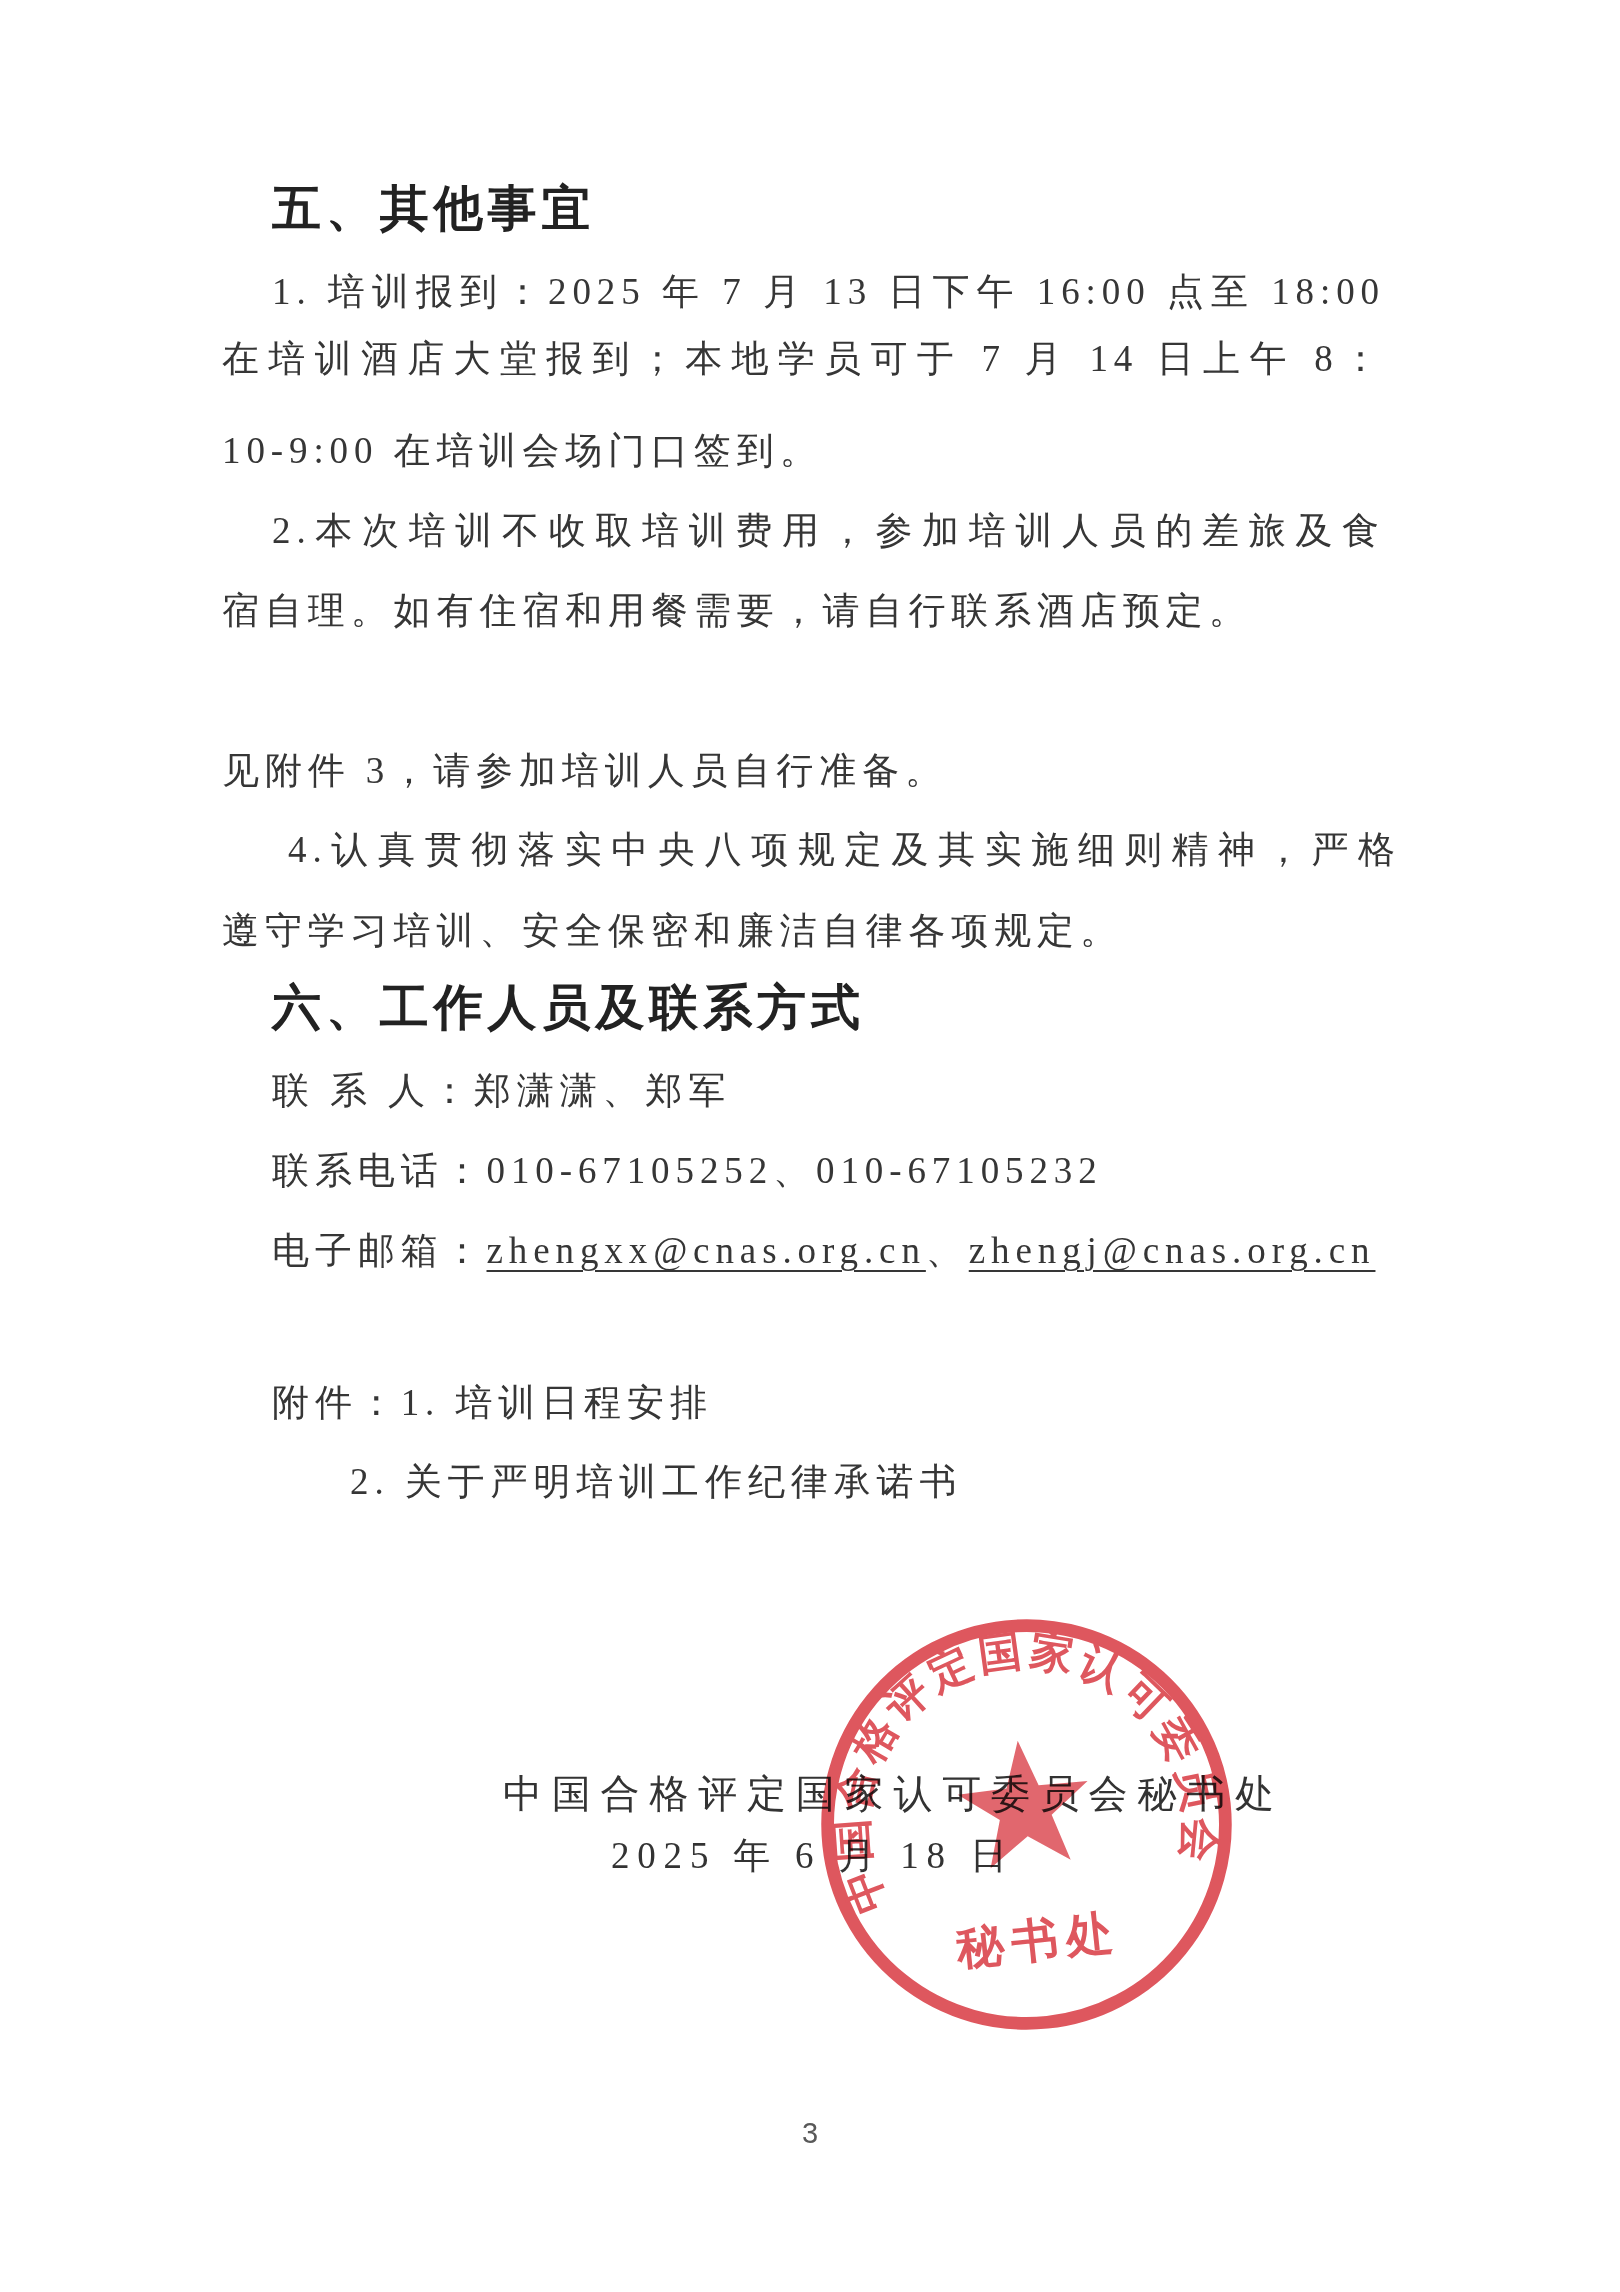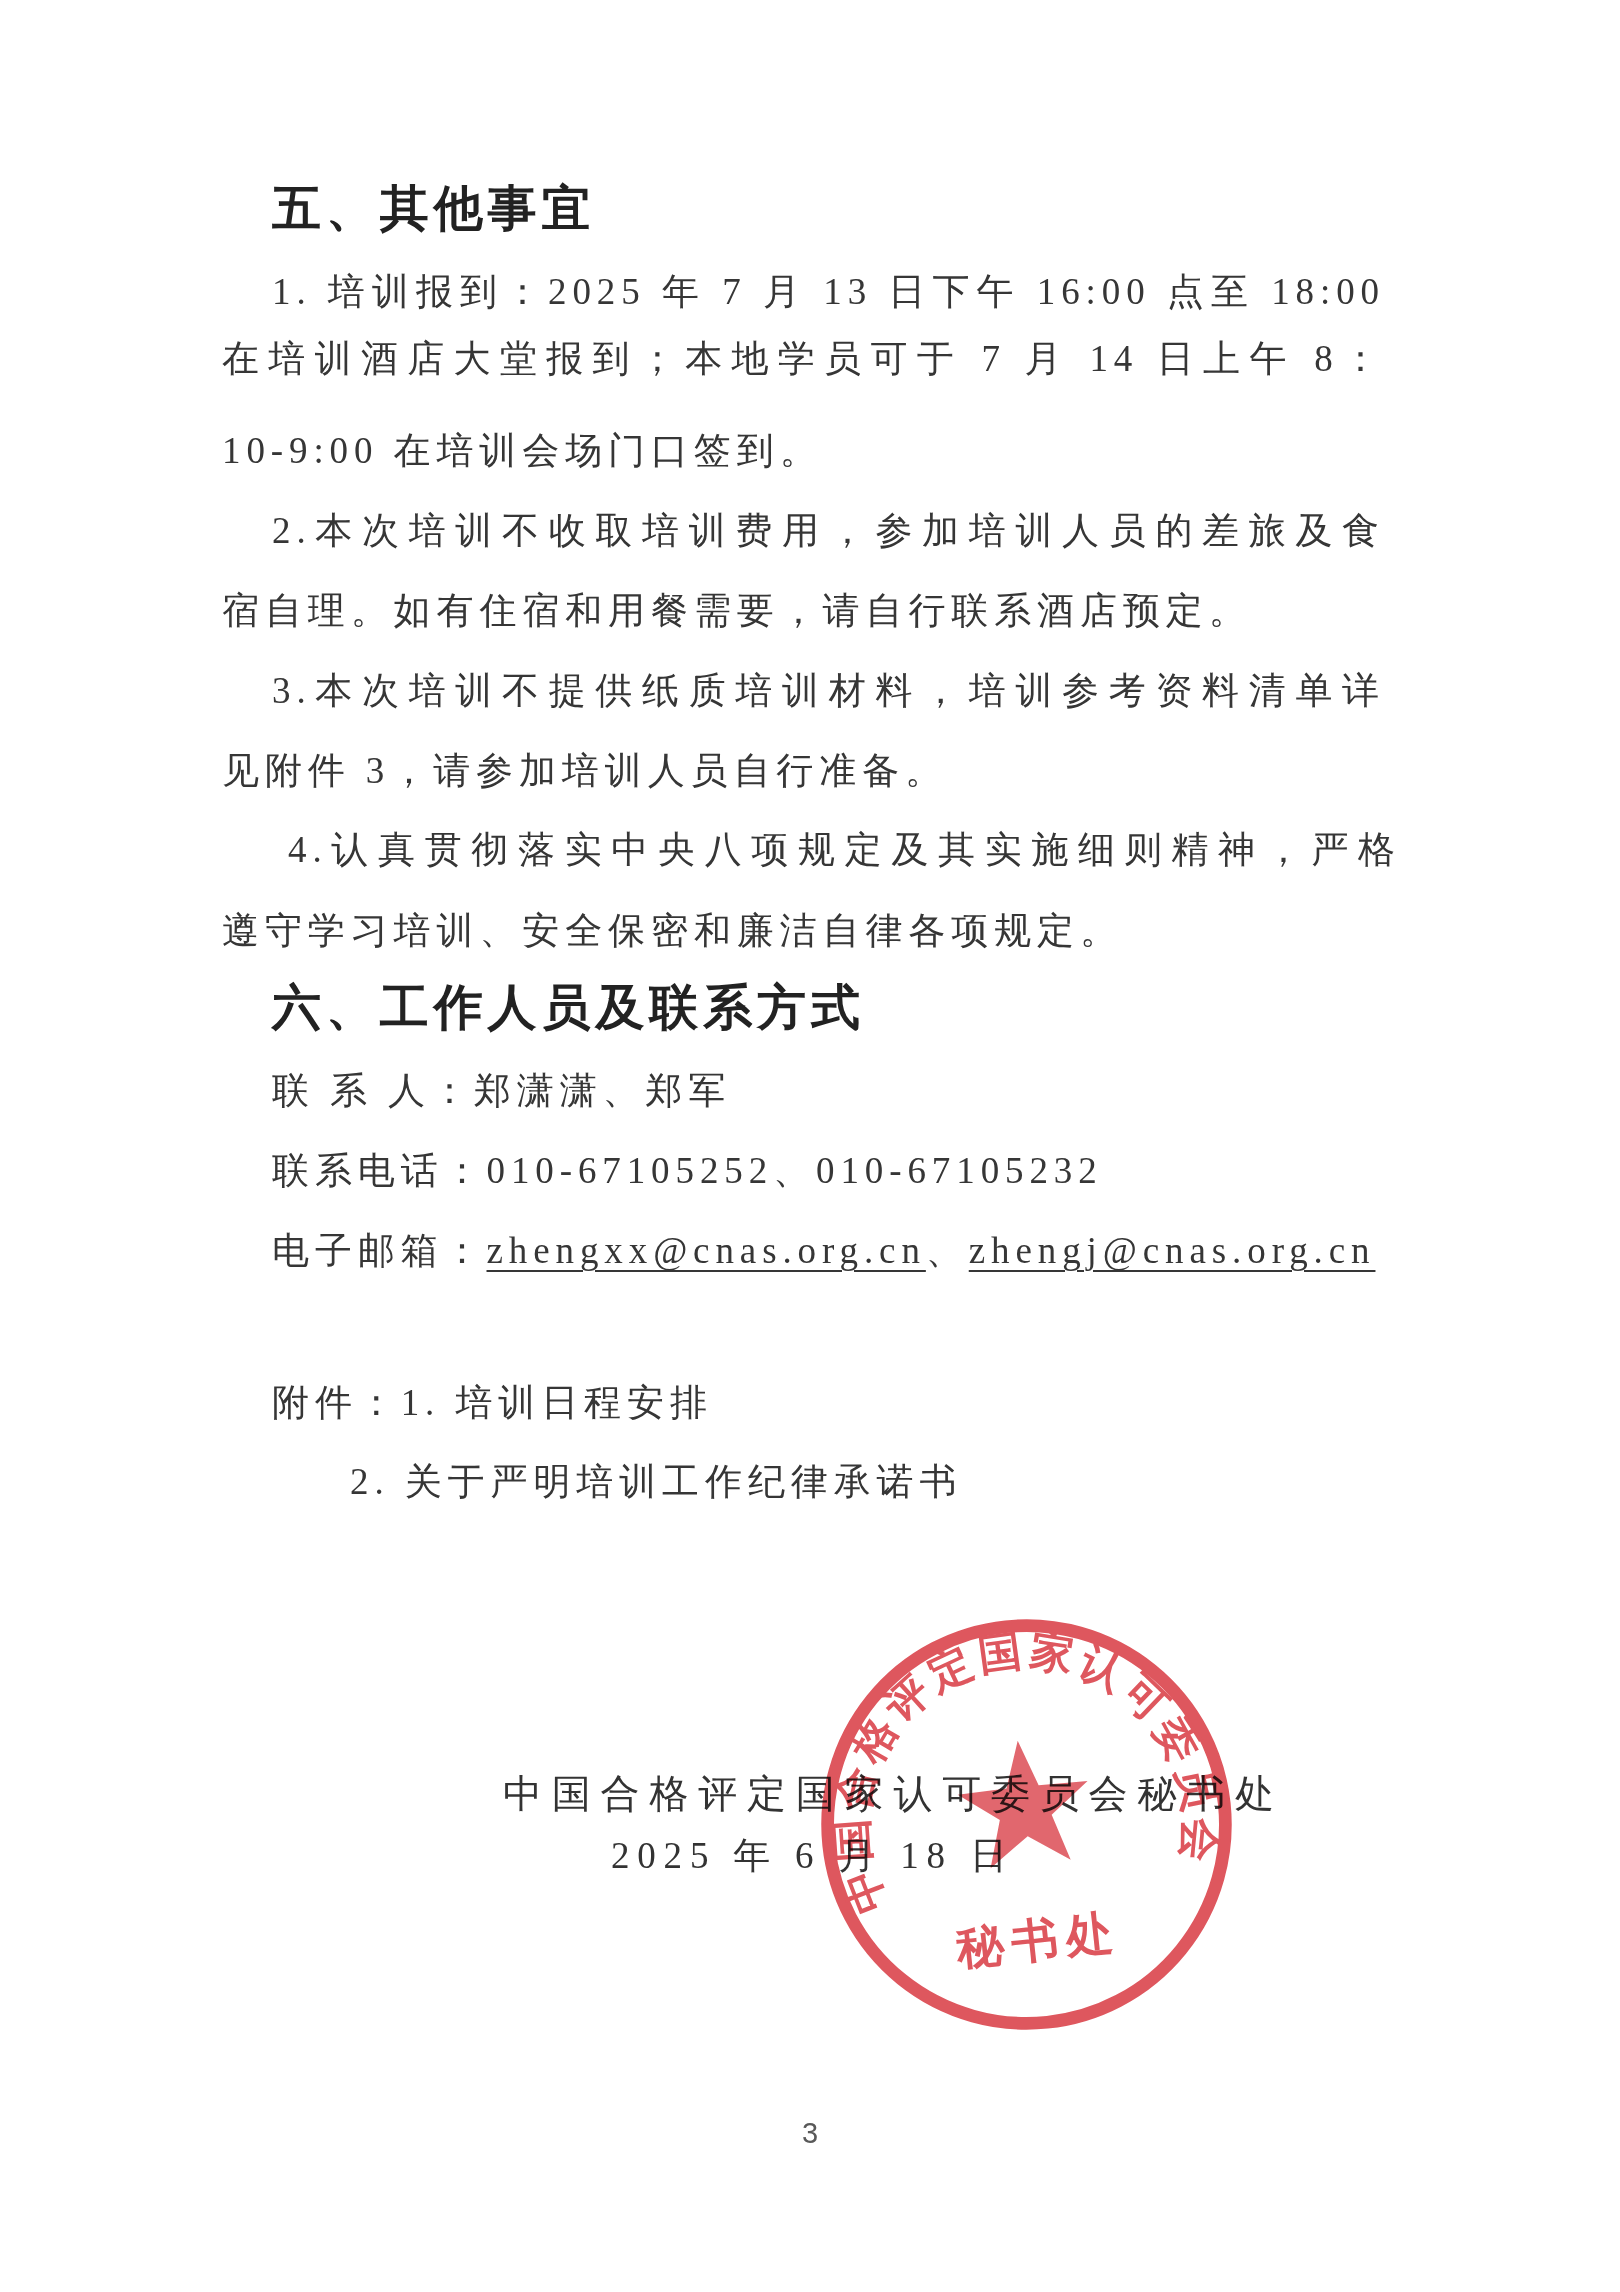--- a/index.html
+++ b/index.html
@@ -65,21 +65,20 @@
 
   <div class="ln h" style="top:184px; left:272px;">五、其他事宜</div>
 
   <div class="ln justify" style="top:267px; left:272px; width:1113px;">1. 培训报到：2025 年 7 月 13 日下午 16:00 点至 18:00</div>
   <div class="ln justify" style="top:334px; left:222px; width:1163px;">在培训酒店大堂报到；本地学员可于 7 月 14 日上午 8：</div>
   <div class="ln" style="top:426px; left:222px;">10-9:00 在培训会场门口签到。</div>
 
   <div class="ln justify" style="top:506px; left:272px; width:1113px;">2.本次培训不收取培训费用，参加培训人员的差旅及食</div>
   <div class="ln" style="top:586px; left:222px;">宿自理。如有住宿和用餐需要，请自行联系酒店预定。</div>
 
-  <div class="ln justify" style="top:666px; left:272px; width:1113px;">3.本次培训不提供纸质培训材料，培训参考资料清单详</div>
   <div class="ln" style="top:746px; left:222px;">见附件 3，请参加培训人员自行准备。</div>
 
   <div class="ln justify" style="top:825px; left:288px; width:1113px;">4.认真贯彻落实中央八项规定及其实施细则精神，严格</div>
   <div class="ln" style="top:906px; left:222px;">遵守学习培训、安全保密和廉洁自律各项规定。</div>
 
   <div class="ln h" style="top:983px; left:272px;">六、工作人员及联系方式</div>
 
   <div class="ln" style="top:1066px; left:272px;">联 系 人：郑潇潇、郑军</div>
   <div class="ln" style="top:1146px; left:272px;">联系电话：010-67105252、010-67105232</div>
 

